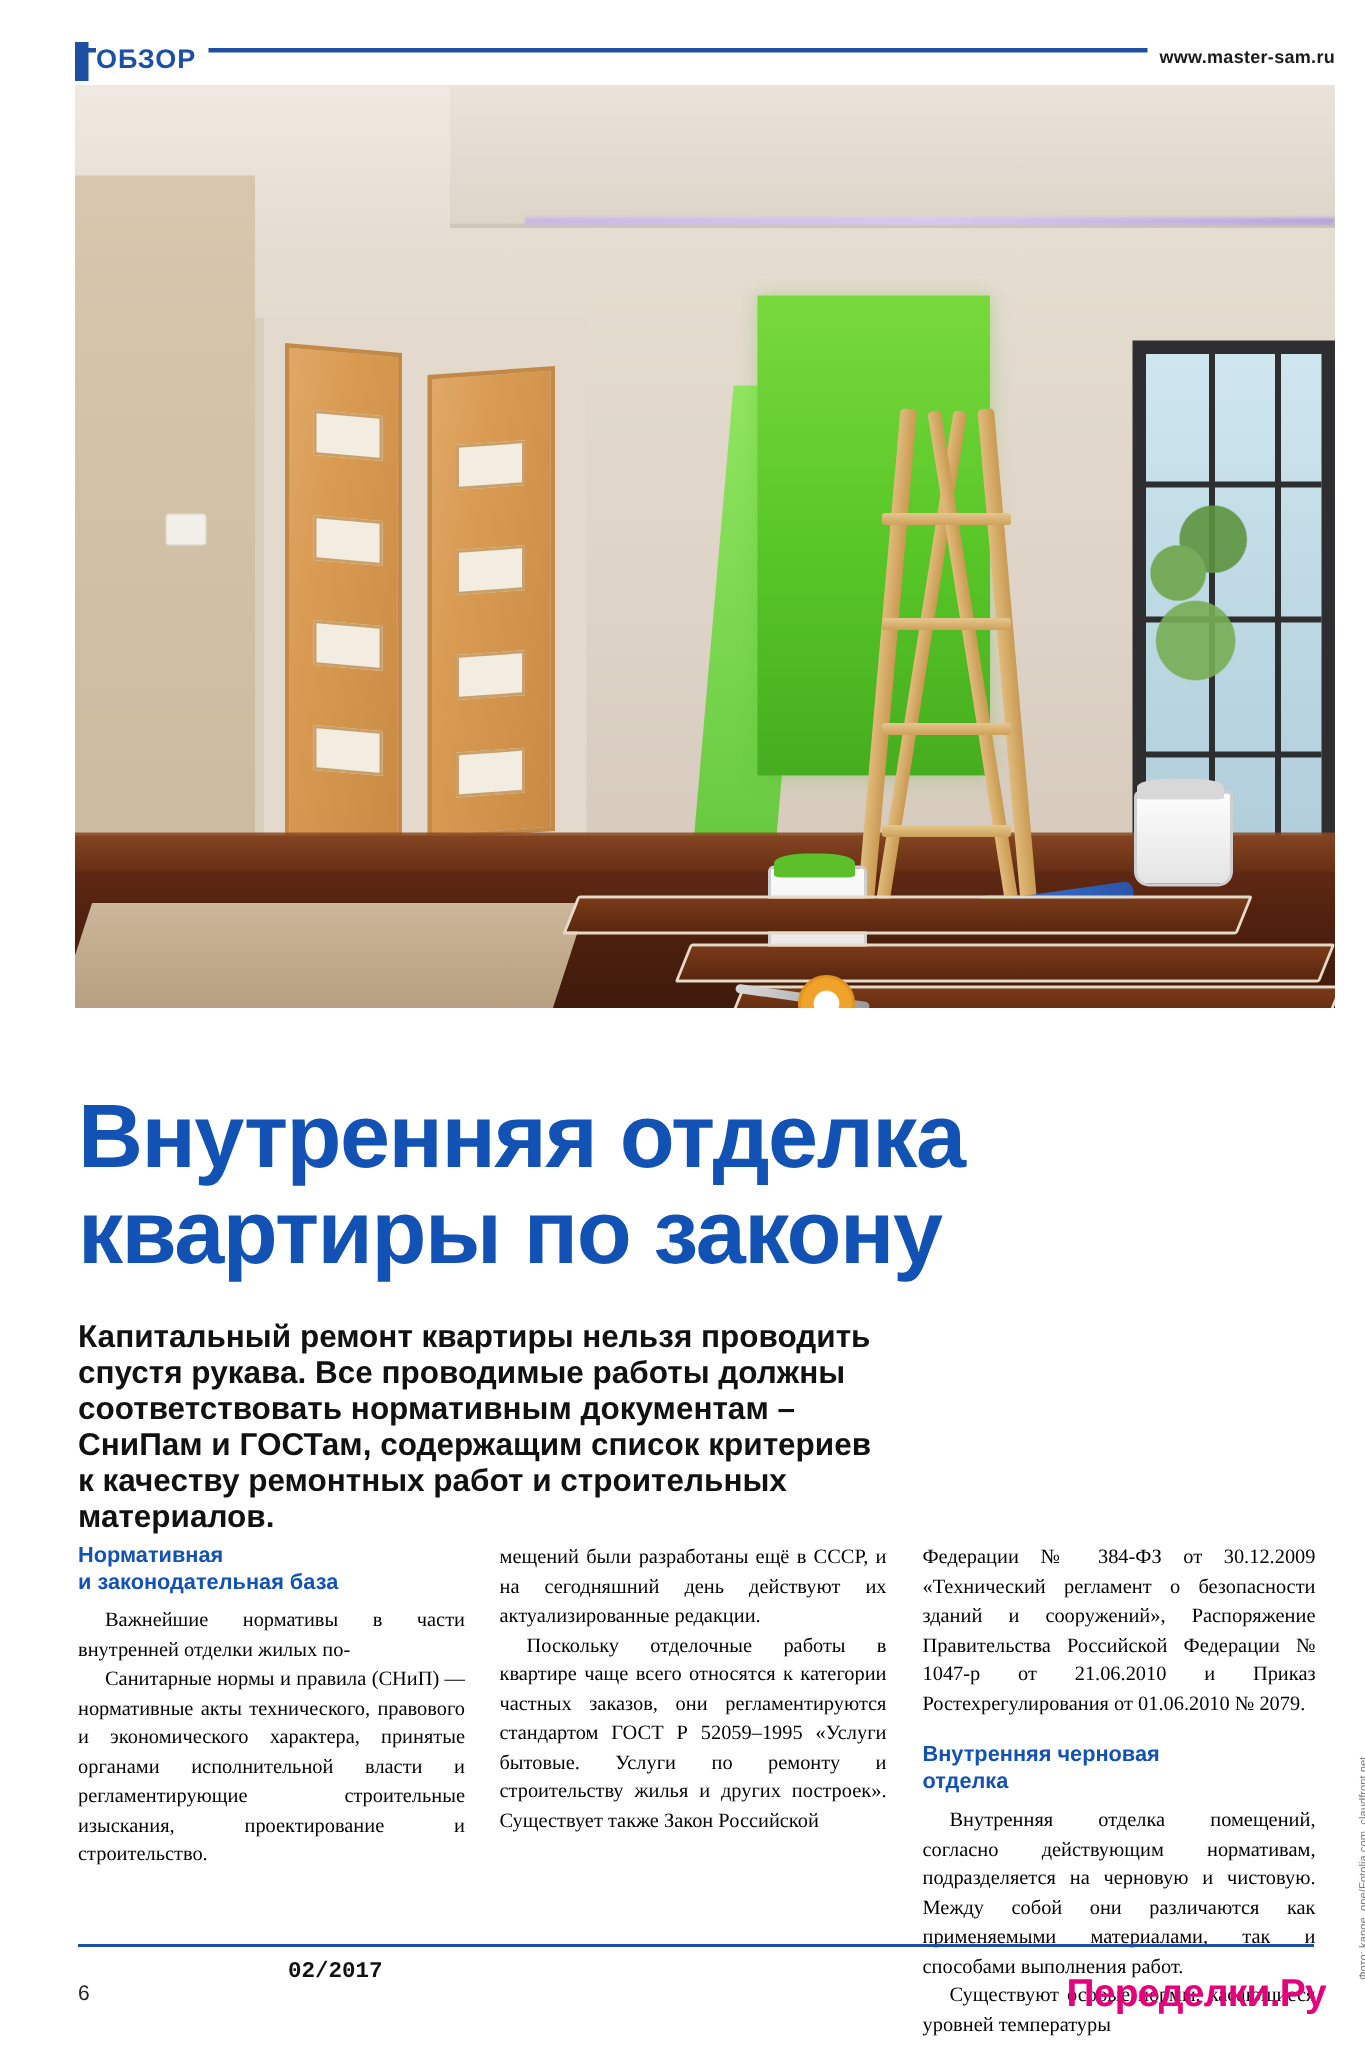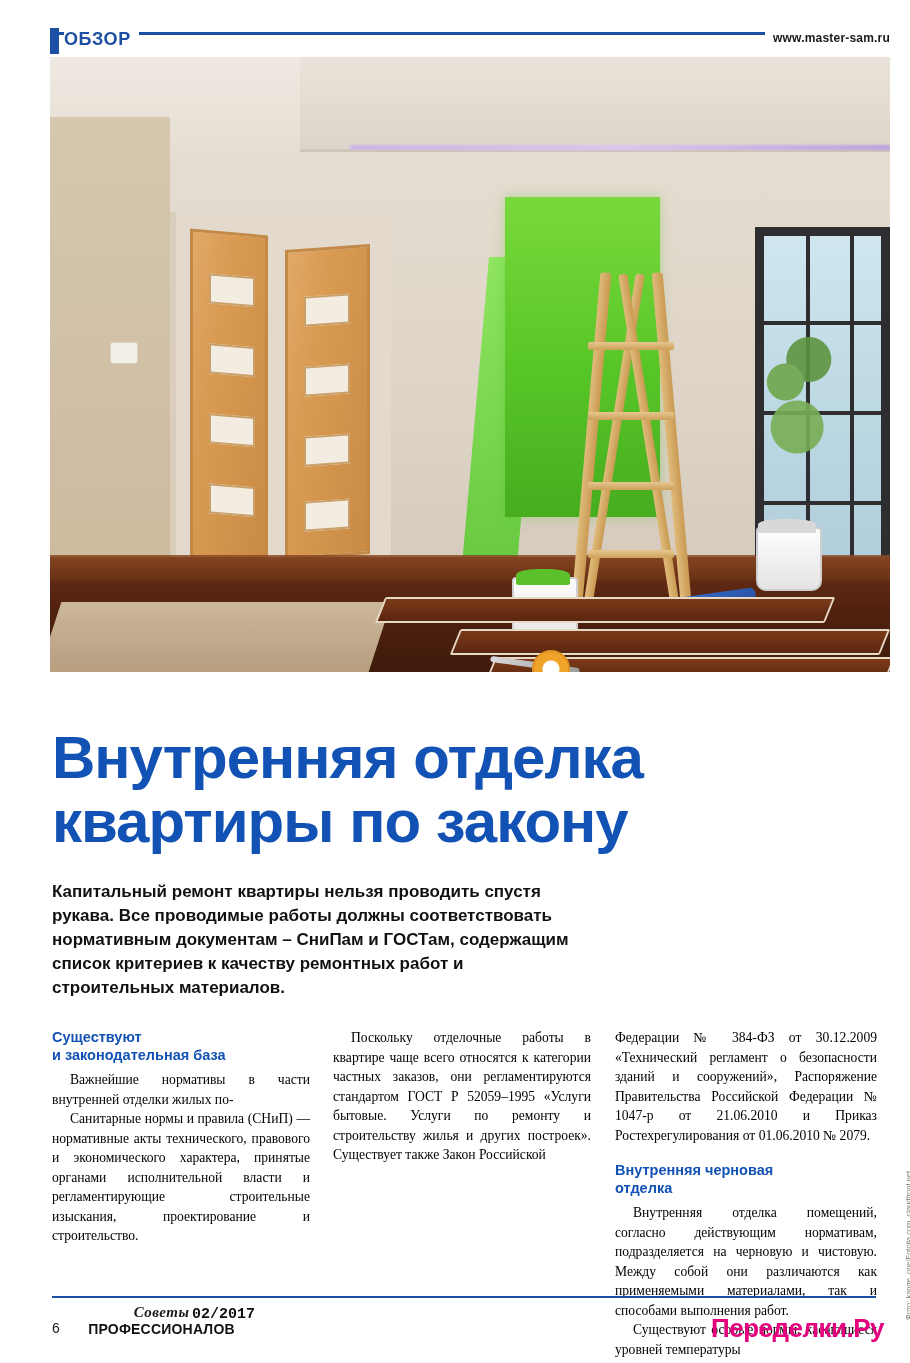--- a/index.html
+++ b/index.html
@@ -272,21 +272,21 @@
   .title .line2 { display: block; }
 
   
   .lead {
     position: absolute;
     left: 52px;
     top: 880px;
     width: 535px;
     font-family: "Liberation Sans", sans-serif;
     font-weight: bold;
-    font-size: 17px;
+    font-size: 21px;
     line-height: 24px;
     color: #111;
   }
 
   
   .col {
     position: absolute;
     top: 1028px;
     width: 258px;
     font-family: "Liberation Serif", serif;
@@ -453,43 +453,40 @@
 
   <h1 class="title">
     <span>Внутренняя отделка</span>
     <span class="line2">квартиры по закону</span>
   </h1>
 
   <div class="lead">Капитальный ремонт квартиры нельзя проводить спустя рукава. Все проводимые работы должны соответствовать нормативным документам – СниПам и ГОСТам, содержащим список критериев к качеству ремонтных работ и строительных материалов.</div>
 
   <div class="col col1">
     <div class="subhead">
-      <span>Существуют</span><br>
+      <span>Нормативная</span><br>
       <span>и законодательная база</span>
     </div>
     <p>Важнейшие нормативы в части внутренней отделки жилых по-</p>
     <p>Санитарные нормы и правила (СНиП) — нормативные акты технического, правового и экономического характера, принятые органами исполнительной власти и регламентирующие строительные изыскания, проектирование и строительство.</p>
   </div>
 
   <div class="col col2">
+    <p class="noindent">мещений были разработаны ещё в СССР, и на сегодняшний день действуют их актуализированные редакции.</p>
     <p>Поскольку отделочные работы в квартире чаще всего относятся к категории частных заказов, они регламентируются стандартом ГОСТ Р 52059–1995 «Услуги бытовые. Услуги по ремонту и строительству жилья и других построек». Существует также Закон Российской</p>
   </div>
 
   <div class="col col3">
     <p class="noindent">Федерации № 384-ФЗ от 30.12.2009 «Технический регламент о безопасности зданий и сооружений», Распоряжение Правительства Российской Федерации № 1047-р от 21.06.2010 и Приказ Ростехрегулирования от 01.06.2010 № 2079.</p>
     <div class="subhead spaced">
       <span>Внутренняя черновая</span><br>
       <span>отделка</span>
     </div>
     <p>Внутренняя отделка помещений, согласно действующим нормативам, подразделяется на черновую и чистовую. Между собой они различаются как применяемыми материалами, так и способами выполнения работ.</p>
     <p>Существуют особые нормы, касающиеся уровней температуры</p>
   </div>
 
   <div class="footer-rule"></div>
   <div class="page-num">6</div>
-  <div class="footer-logo">
-    <div class="l1">Советы</div>
-    <div class="l2">ПРОФЕССИОНАЛОВ</div>
-  </div>
   <div class="footer-issue">02/2017</div>
   <div class="footer-brand">Переделки.Ру</div>
 
 </div>
 
 </body></html>

